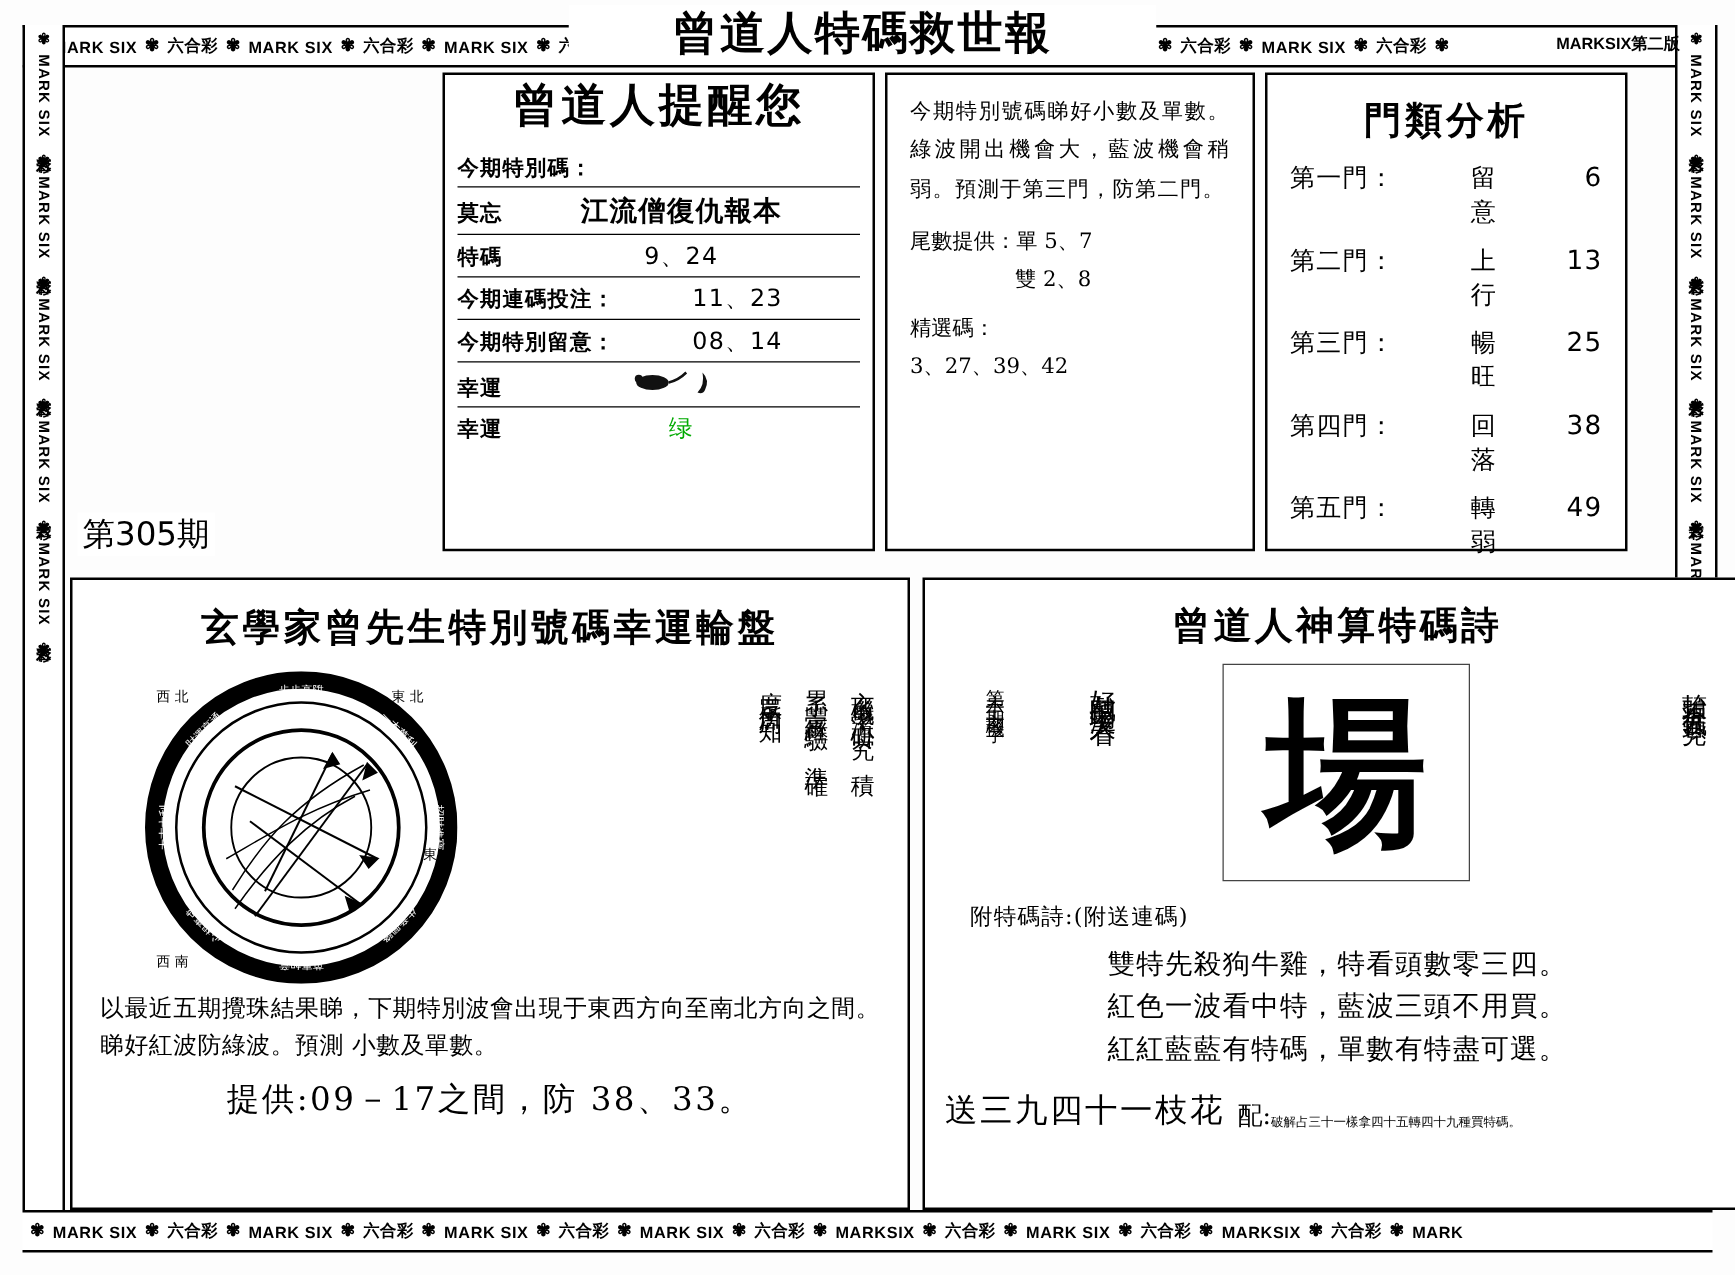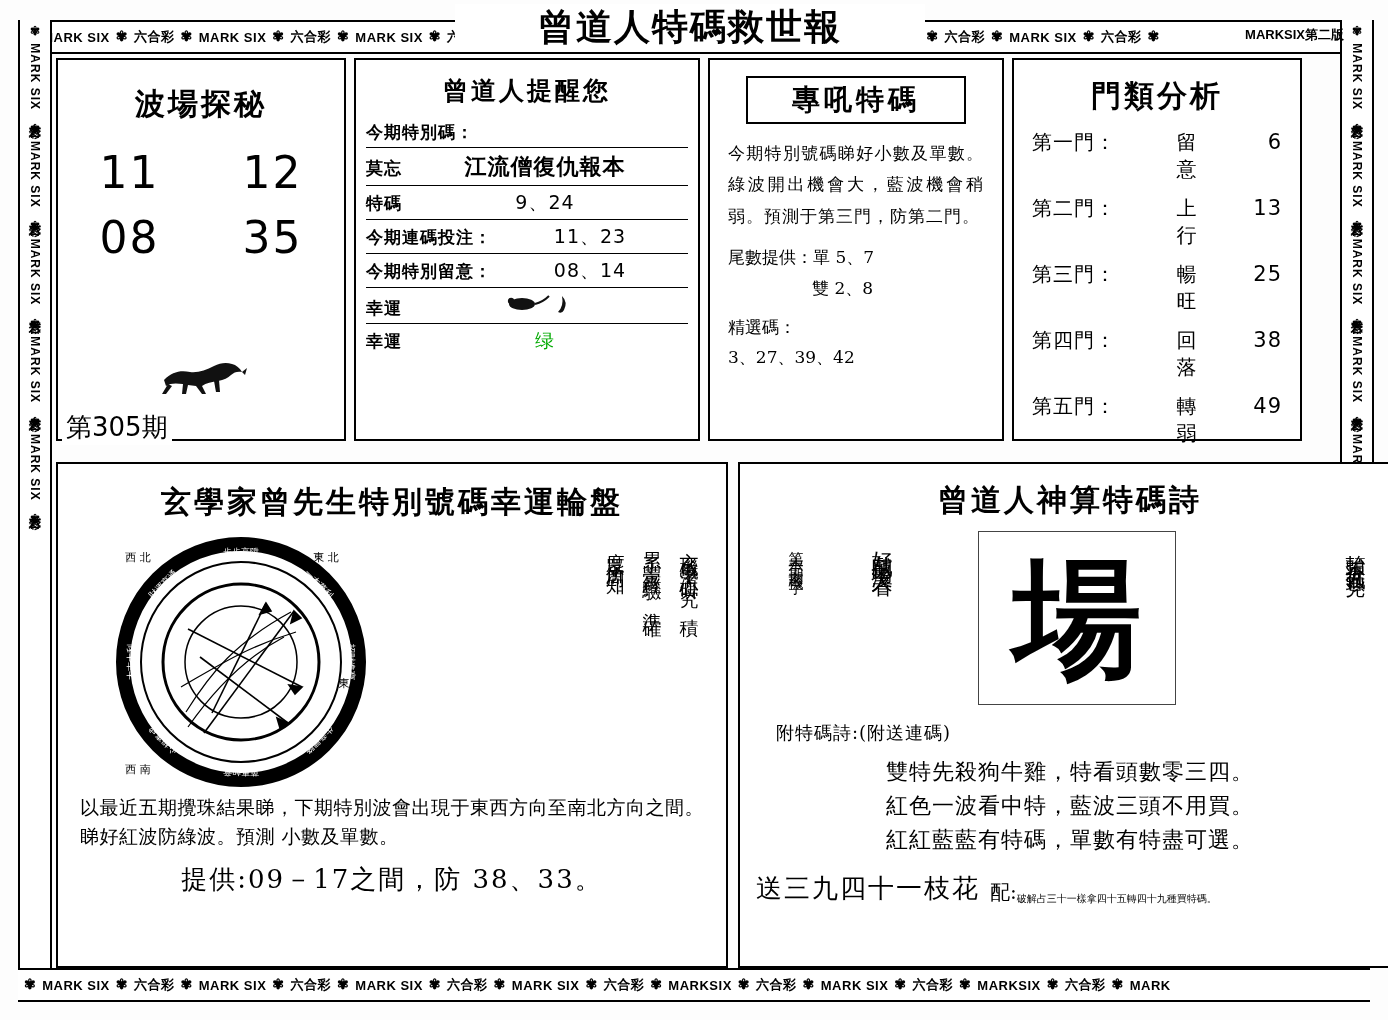--- a/index.html
+++ b/index.html
@@ -120,21 +120,21 @@
     position: absolute;
     left: 62px; top: 410px;
     font-family: "DejaVu Sans", sans-serif;
     font-size: 26px;
     background: #fff;
     padding: 0 4px;
     z-index: 5;
   }
   
   #panel-remind { left: 354px; top: 58px; width: 346px; height: 383px; }
-  #panel-remind .title-cn { font-size: 25px; margin-top: 14px; }
+  #panel-remind .title-cn { font-size: 36px; }
   .rm-line {
     display: flex;
     align-items: baseline;
     margin: 0 10px;
     padding: 4px 0 3px 0;
     font-family: "DejaVu Serif", serif;
     font-size: 17px;
     border-bottom: 1px solid #000;
   }
   .rm-line .lbl { white-space: nowrap; font-weight: bold; letter-spacing: 1px; }
@@ -360,37 +360,20 @@
     <div class="vtext">✾ MARK SIX 六合彩 ✾ MARK SIX 六合彩 ✾ MARK SIX 六合彩 ✾ MARK SIX 六合彩 ✾ MARK SIX 六合彩 ✾</div>
   </div>
 
   <div class="border-band band-right">
     <div class="vtext">✾ MARK SIX 六合彩 ✾ MARK SIX 六合彩 ✾ MARK SIX 六合彩 ✾ MARK SIX 六合彩 ✾ MARK SIX 六合彩 ✾</div>
   </div>
 
   <div class="masthead">曾道人特碼救世報</div>
   <div class="edition">MARKSIX第二版</div>
 
-  <div class="box" id="panel-bochang">
-    <div class="title-cn">波場探秘</div>
-    <div class="bc-grid">
-      <span>11</span>
-      <span>12</span>
-      <span>08</span>
-      <span>35</span>
-    </div>
-    <svg class="horse" viewBox="0 0 90 50">
-      <path d="M6 30 C14 22 22 20 32 22 C40 23 48 20 56 16 C62 13 68 12 74 14 C78 15 82 18 84 22
-               C80 21 76 22 73 25 C70 28 66 30 60 31 C54 32 48 33 44 36 L48 44 L44 44 L38 36
-               L30 35 L28 44 L24 44 L25 34 C18 33 12 33 8 36 Z" fill="#111"></path>
-      <path d="M84 22 L89 18 L87 25 Z" fill="#111"></path>
-      <path d="M10 34 L4 44 L8 44 L14 36 Z" fill="#111"></path>
-      <path d="M56 31 L58 42 L62 42 L61 30 Z" fill="#111"></path>
-    </svg>
-  </div>
   <div class="issue-label">第305期</div>
 
   <div class="box" id="panel-remind">
     <div class="title-cn">曾道人提醒您</div>
     <div style="margin-top:10px;">
       <div class="rm-line">
         <span class="lbl">今期特別碼：</span>
         <span class="val"></span>
       </div>
       <div class="rm-line">
@@ -421,21 +404,20 @@
         </span>
       </div>
       <div class="rm-line nob">
         <span class="lbl">幸運</span>
         <span class="val rm-green">绿</span>
       </div>
     </div>
   </div>
 
   <div class="box" id="panel-roar">
-    <div class="roar-title-box">專吼特碼</div>
     <div class="roar-body">今期特別號碼睇好小數及單數。綠波開出機會大，藍波機會稍弱。預測于第三門，防第二門。</div>
     <div class="roar-tail">
       <div class="row">
         <span class="k">尾數提供：</span>
         <span>單  5、7</span>
       </div>
       <div class="row">
         <span class="pad"></span>
         <span>雙  2、8</span>
       </div>

